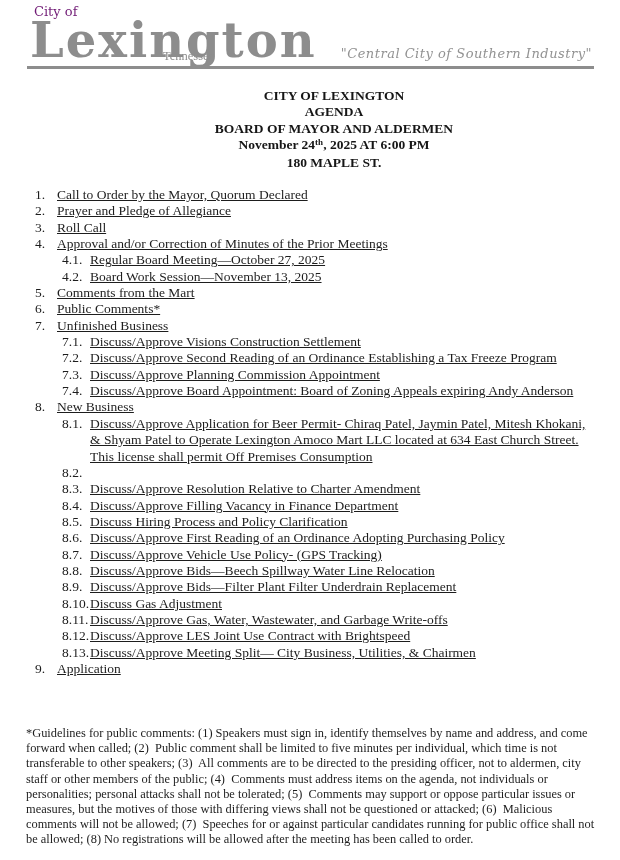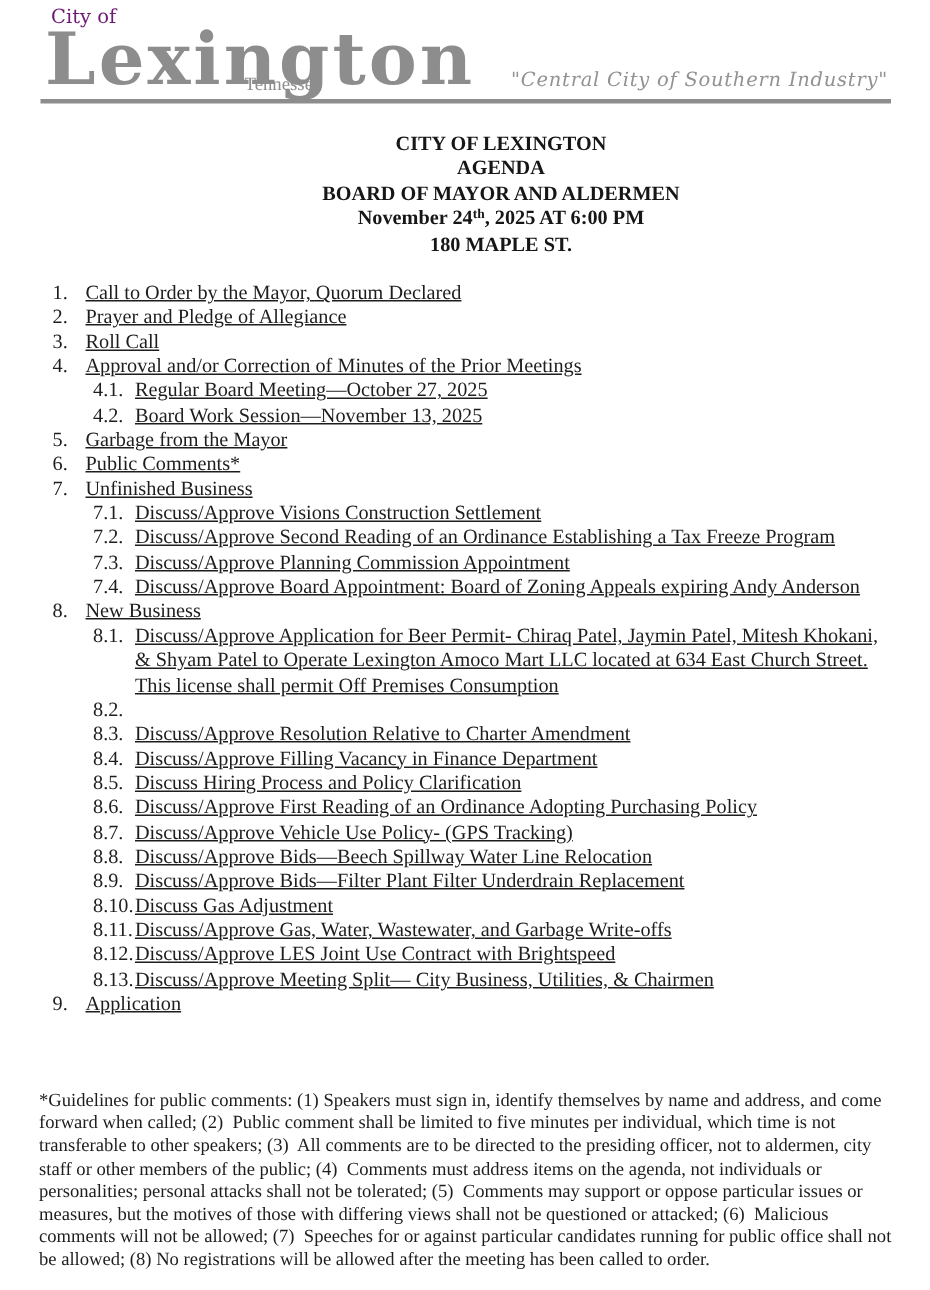--- a/index.html
+++ b/index.html
@@ -156,21 +156,21 @@
       <div class="agenda-item l2">
         <span class="num">4.1.</span>
         <span class="txt">Regular Board Meeting—October 27, 2025</span>
       </div>
       <div class="agenda-item l2">
         <span class="num">4.2.</span>
         <span class="txt">Board Work Session—November 13, 2025</span>
       </div>
       <div class="agenda-item l1">
         <span class="num">5.</span>
-        <span class="txt">Garbage from the Mayor</span>
+        <span class="txt">Comments from the Mart</span>
       </div>
       <div class="agenda-item l1">
         <span class="num">6.</span>
         <span class="txt">Public Comments*</span>
       </div>
       <div class="agenda-item l1">
         <span class="num">7.</span>
         <span class="txt">Unfinished Business</span>
       </div>
       <div class="agenda-item l2">

